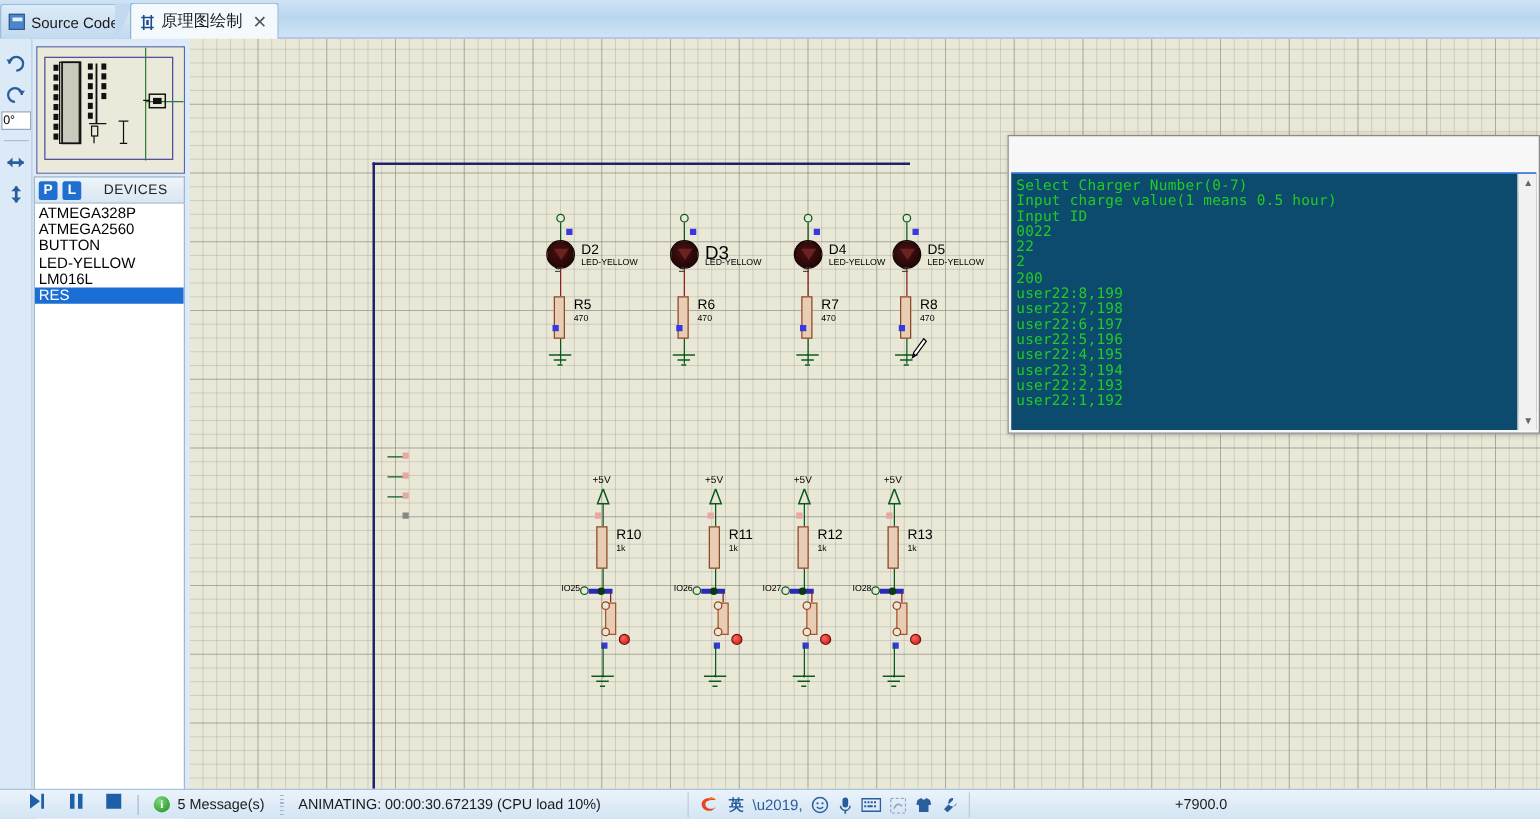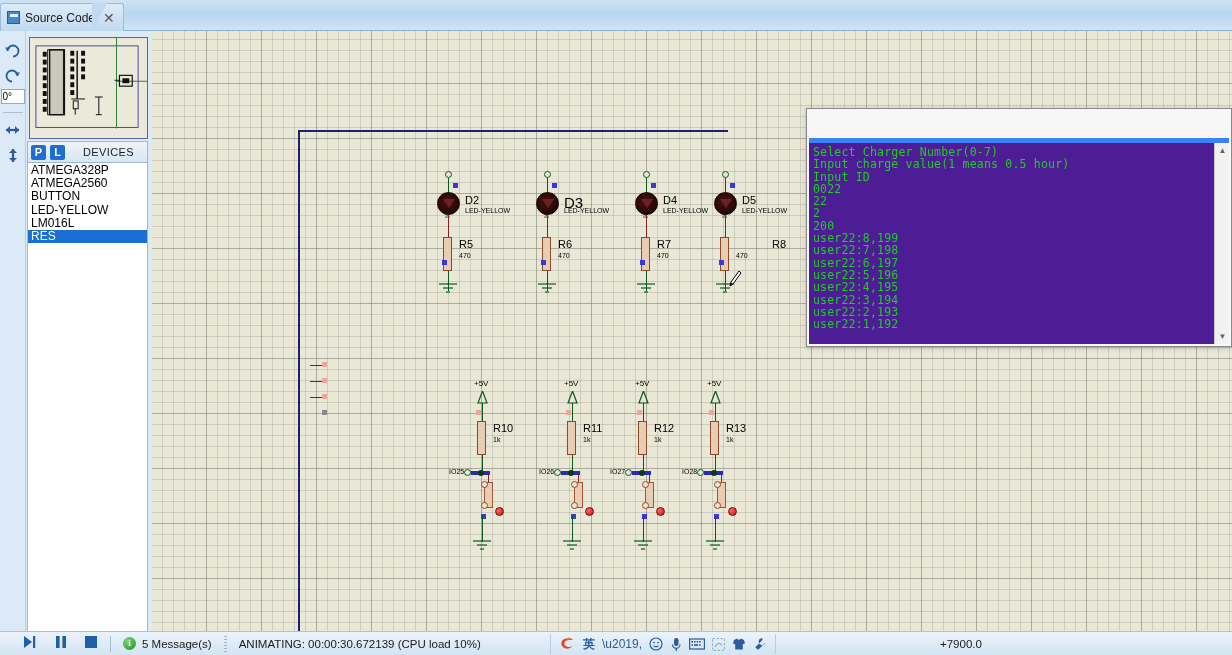--- a/index.html
+++ b/index.html
@@ -184,21 +184,21 @@
     display:flex; align-items:center;
   }
   .vttitle { font-size: 13px; color: #1a1a1a; margin-left: 12px; }
   .vtclose {
     position:absolute; right: 0; top: 0; width: 22px; height: 24px;
     background: #c0392b; color: #fff; font-size: 11px;
     display:flex; align-items:center; justify-content:center;
   }
   .vtbody {
     position:absolute; left: 2px; top: 29px; right: 2px; bottom: 2px;
-    background: #4c1d95; border-top: 5px solid #3b82f6;
+    background: #0c4a6e; border-top: 1px solid #3b82f6;
     overflow: hidden;
   }
   .vtlines {
     position:absolute; left: 4px; top: 3px; right: 20px;
     font-family: "DejaVu Sans Mono", monospace;
     font-size: 11.5px; line-height: 12.3px;
     color: #22cc22; white-space: pre;
     letter-spacing: .2px;
   }
   .vtscroll {
@@ -247,20 +247,33 @@
 
 <div id="app">
 
   <div class="tabbar">
     <div class="tab inactive">
       <span class="tab-ico src"></span>
       <span>Source Code</span>
       <span class="tab-x">✕</span>
     </div>
     <div class="tabskew"></div>
+    <div class="tab active">
+      <span class="tab-ico sch">
+        <svg width="14" height="14" viewBox="0 0 14 14">
+          <line x1="2" y1="3" x2="12" y2="3" stroke="#1a4d8f" stroke-width="1.3"></line>
+          <line x1="2" y1="11" x2="12" y2="11" stroke="#1a4d8f" stroke-width="1.3"></line>
+          <line x1="4" y1="1" x2="4" y2="13" stroke="#1a4d8f" stroke-width="1.3"></line>
+          <line x1="10" y1="1" x2="10" y2="13" stroke="#1a4d8f" stroke-width="1.3"></line>
+          <rect x="6" y="5" width="2" height="4" fill="#1a4d8f"></rect>
+        </svg>
+      </span>
+      <span style="font-size:13px">原理图绘制</span>
+      <span class="tab-x">✕</span>
+    </div>
   </div>
 
   <div class="leftcol">
 
     <div class="lefttools">
       <div class="ltbtn">
         <svg width="17" height="17" viewBox="0 0 17 17">
           <path d="M3.5 9 A5.5 5.5 0 1 1 9 14.5" fill="none" stroke="#2a5d9c" stroke-width="1.8"></path>
           <path d="M3.5 9 L1 5.5 L6.5 5.5 Z" fill="#2a5d9c"></path>
         </svg>
@@ -421,21 +434,21 @@
         <div style="position: absolute;">
     <div class="lbl vert" style="left:576px; top:180px;">IO24</div>
     <div class="pin-circle" style="left:570px; top:140px;"></div>
     <div class="wire wirev" style="left:573px; top:147px; height:20px;"></div>
     <div class="pin-sq" style="left:578px; top:152px;"></div>
     <div class="led" style="left:562px; top:161px;"></div>
     <div class="lbl" style="left:590px; top:163px; font-size:11px;">D5</div>
     <div class="lbl small" style="left:590px; top:176px;">LED-YELLOW</div>
     <div class="wire wirev wire-red" style="left:573px; top:184px; height:22px;"></div>
     <div class="res" style="left:568px; top:206px;"></div>
-    <div class="lbl" style="left:584px; top:207px; font-size:11px;margin-left:36px;">R8</div>
+    <div class="lbl" style="left:584px; top:207px; font-size:11px;">R8</div>
     <div class="lbl small" style="left:584px; top:221px;">470</div>
     <div class="wire wirev" style="left:573px; top:240px; height:20px;"></div>
     <div class="pin-sq" style="left:567px; top:229px;"></div>
     <svg style="position:absolute;left:564px;top:252px;" width="19" height="11" viewBox="0 0 19 11">
       <line x1="0" y1="1" x2="18" y2="1" stroke="#0a5a1e" stroke-width="1.2"></line>
       <line x1="4" y1="5" x2="14" y2="5" stroke="#0a5a1e" stroke-width="1.2"></line>
       <line x1="7" y1="9" x2="11" y2="9" stroke="#0a5a1e" stroke-width="1.2"></line>
       <line x1="9" y1="0" x2="9" y2="1" stroke="#0a5a1e" stroke-width="1.2"></line>
     </svg>
         </div>

